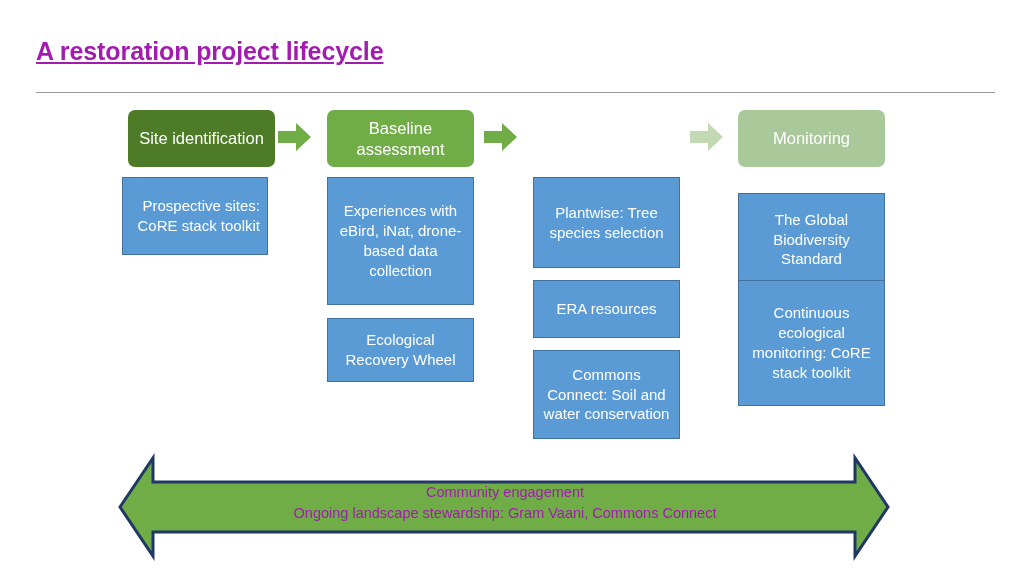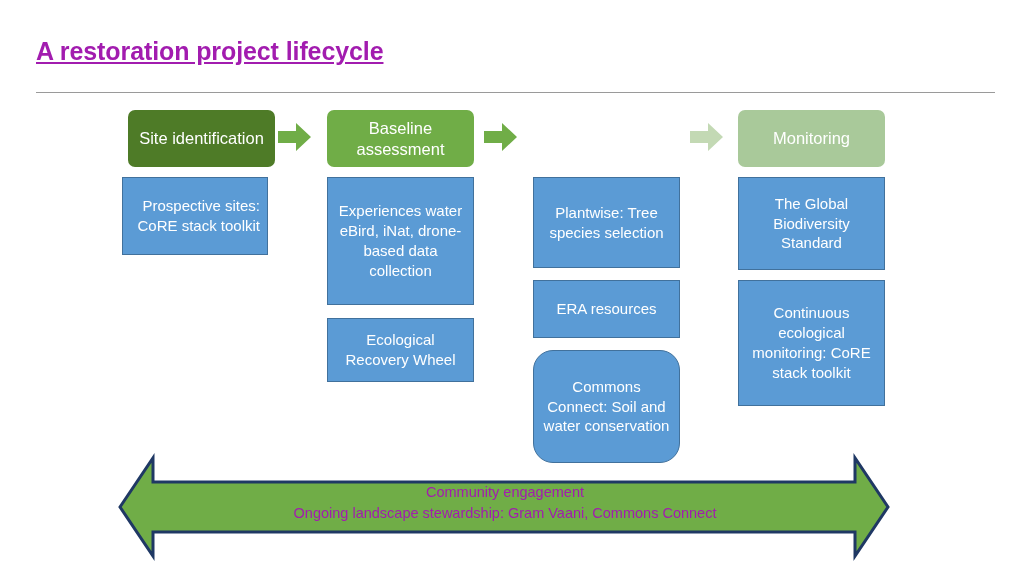--- a/index.html
+++ b/index.html
@@ -141,40 +141,40 @@
     <svg viewBox="0 0 33 30" xmlns="http://www.w3.org/2000/svg">
       <polygon points="0,9 18,9 18,1 33,15 18,29 18,21 0,21" fill="#c3d9b4"></polygon>
     </svg>
   </div>
 
   <div class="item-box align-left" style="left:122px; top:177px; width:146px; height:78px;">
     <span>Prospective sites: CoRE stack toolkit</span>
   </div>
 
   <div class="item-box align-center" style="left:327px; top:177px; width:147px; height:128px;">
-    <span>Experiences water eBird, iNat, drone-based data collection</span>
+    <span>Experiences with eBird, iNat, drone-based data collection</span>
   </div>
 
   <div class="item-box align-center" style="left:327px; top:318px; width:147px; height:64px;">
     <span>Ecological Recovery Wheel</span>
   </div>
 
   <div class="item-box align-center" style="left:533px; top:177px; width:147px; height:91px;">
     <span>Plantwise: Tree species selection</span>
   </div>
 
   <div class="item-box align-center" style="left:533px; top:280px; width:147px; height:58px;">
     <span>ERA resources</span>
   </div>
 
-  <div class="item-box align-center" style="left:533px; top:350px; width:147px; height:113px;border-radius:20px;">
+  <div class="item-box align-center" style="left:533px; top:350px; width:147px; height:89px;">
     <span>Commons Connect: Soil and water conservation</span>
   </div>
 
-  <div class="item-box align-center" style="left:738px; top:177px; width:147px; height:93px;">
+  <div class="item-box align-center" style="left:738px; top:193px; width:147px; height:93px;">
     <span>The Global Biodiversity Standard</span>
   </div>
 
   <div class="item-box align-center" style="left:738px; top:280px; width:147px; height:126px;">
     <span>Continuous ecological monitoring: CoRE stack toolkit</span>
   </div>
 
   <div class="banner">
     <svg viewBox="0 0 772 110" xmlns="http://www.w3.org/2000/svg">
       <polygon points="2,55 35,6 35,30 737,30 737,6 770,55 737,104 737,80 35,80 35,104" fill="#70ad47" stroke="#1f3864" stroke-width="3" stroke-linejoin="miter"></polygon>

